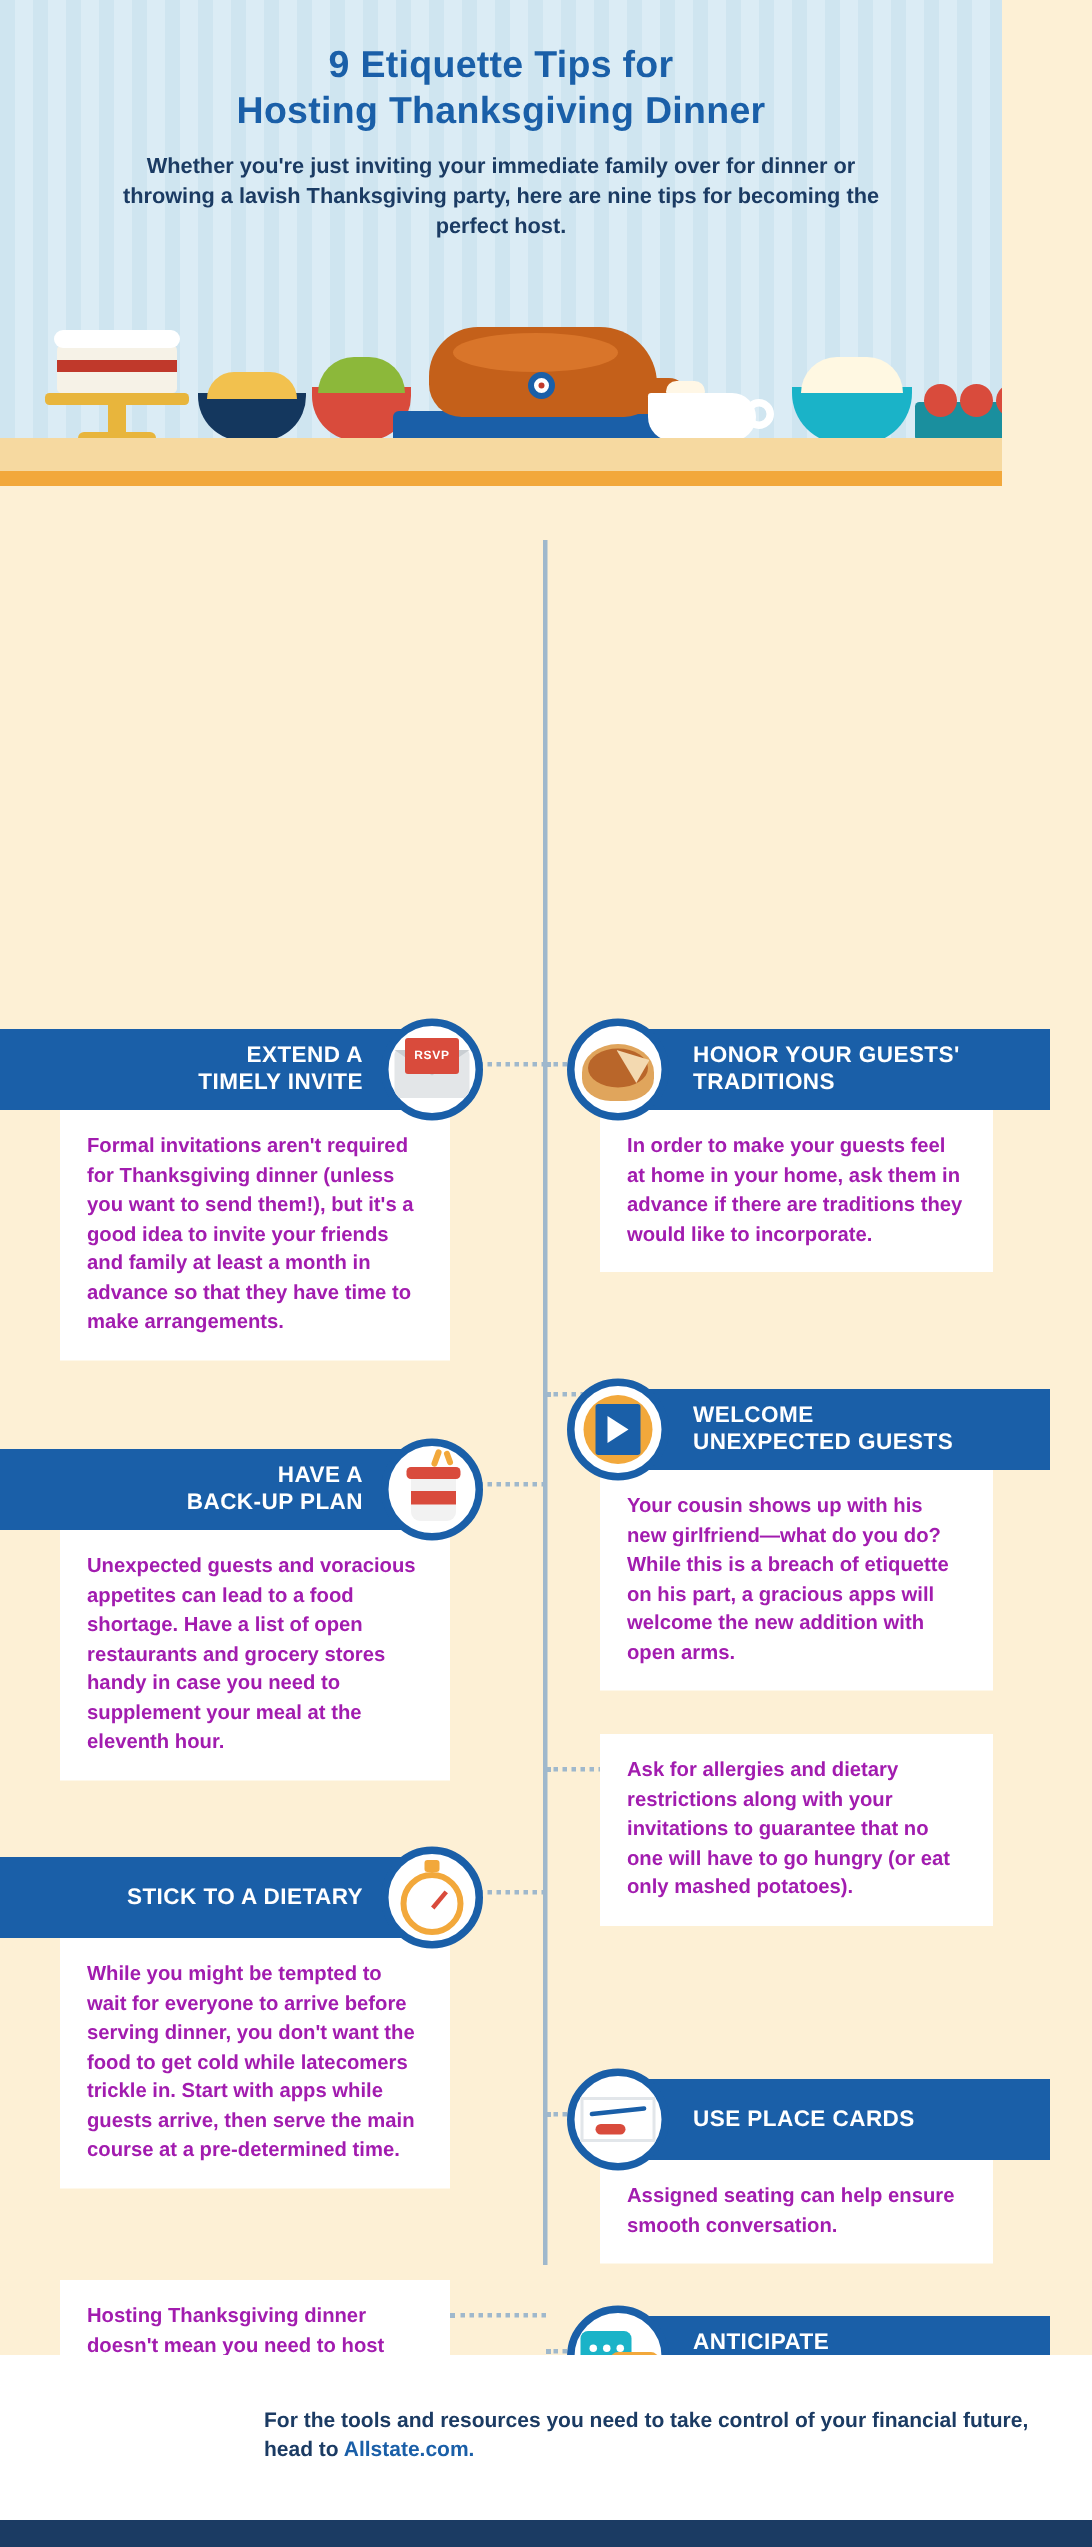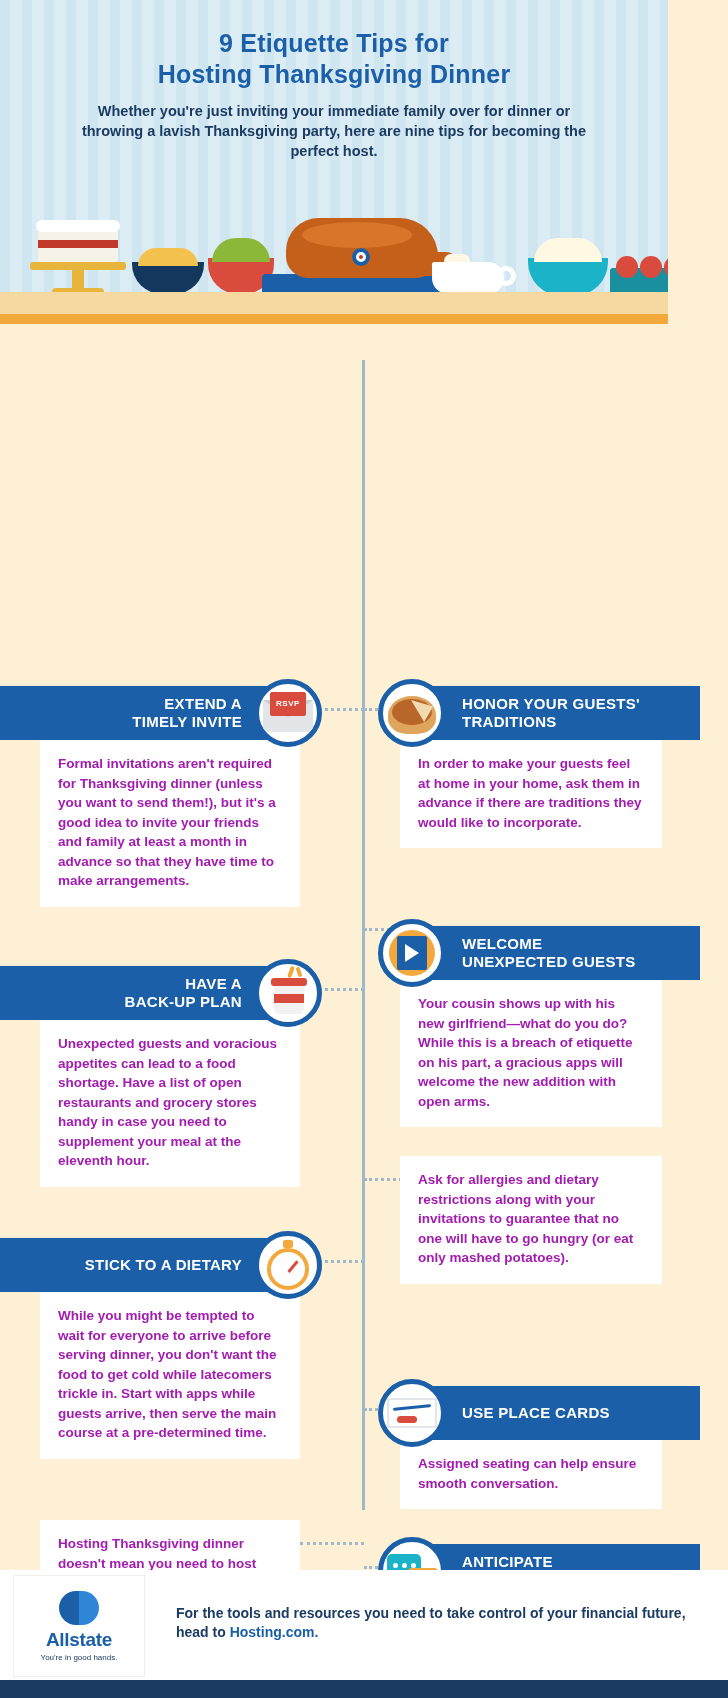--- a/index.html
+++ b/index.html
@@ -435,27 +435,19 @@
         </div>
         <div class="tip-title" style="white-space:pre-line">ANTICIPATE
 DIFFICULT GUESTS</div>
       </div>
       <div class="body">It wouldn't be Thanksgiving without an uncouth guest or two. Stick to non-controversial conversation topics in order to keep the mood upbeat, and change the subject if things get tense.</div>
     </div>
   </div>
 
   <div class="footer">
     <div class="footer-band"></div>
-    <div class="logo-box">
-      <div class="logo-hands">
-        <div class="lh-l"></div>
-          <div class="lh-r"></div>
-      </div>
-      <div class="logo-word">Allstate</div>
-      <div class="logo-tag">You're in good hands.</div>
-    </div>
     <div class="footer-text">
-      <span>For the tools and resources you need to take control of your financial future, head to </span><span class="footer-link">Hosting.com.</span>
+      <span>For the tools and resources you need to take control of your financial future, head to </span><span class="footer-link">Allstate.com.</span>
     </div>
     <div class="footer-strip"></div>
   </div>
 
 </div>
 
 </body></html>

